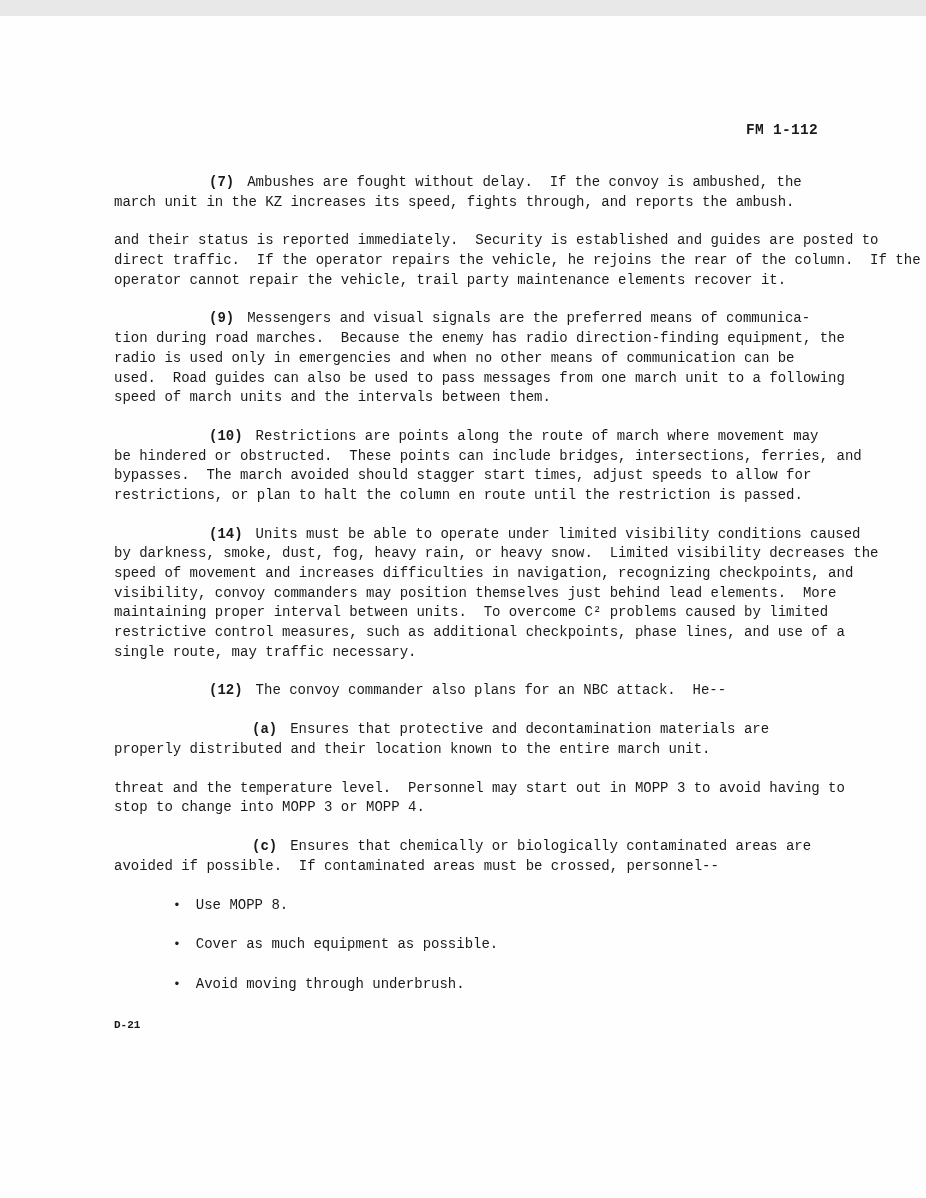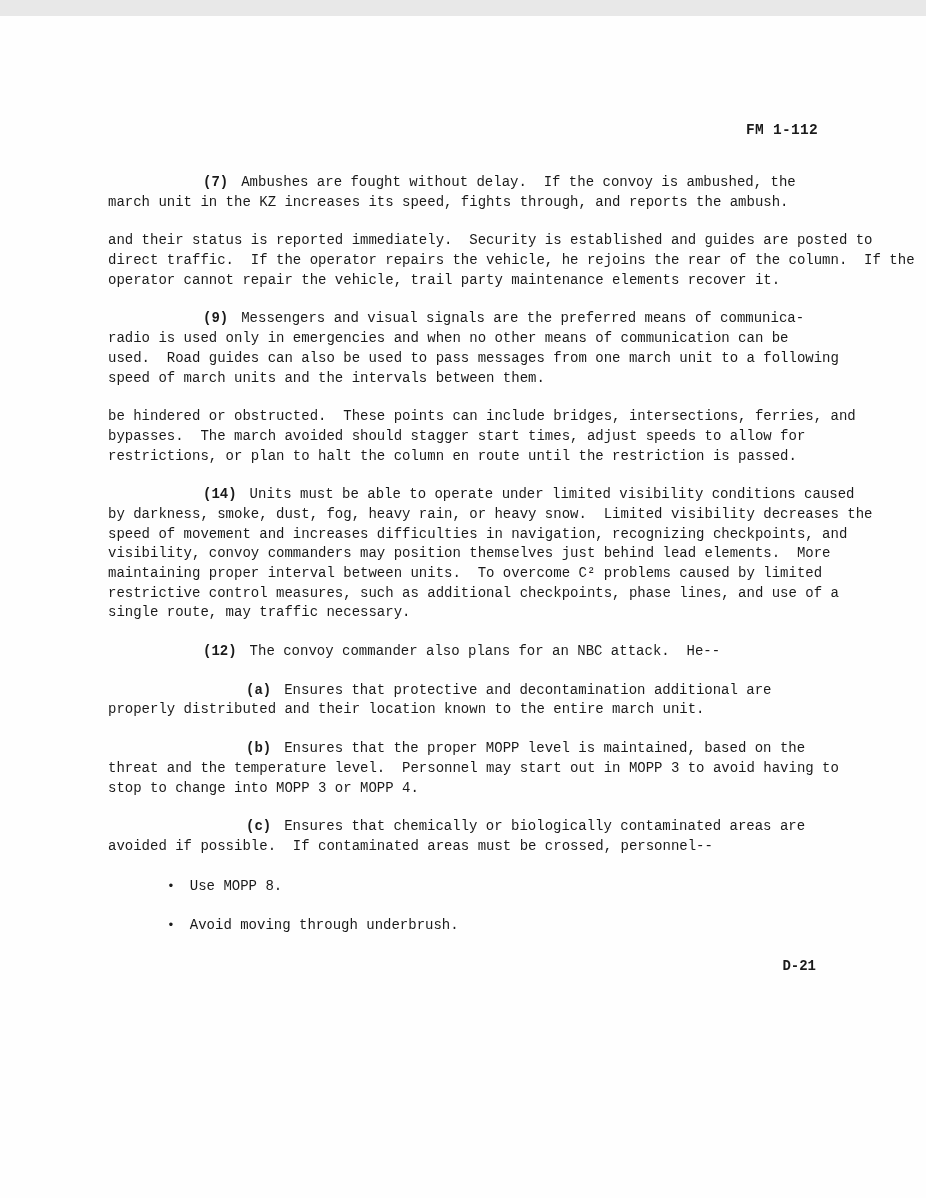--- a/index.html
+++ b/index.html
@@ -18,21 +18,21 @@
     position: absolute;
     top: 106px;
     right: 108px;
     font-weight: bold;
     font-size: 14.5px;
     letter-spacing: 0.3px;
   }
   .content {
     position: absolute;
     top: 157px;
-    left: 108px;
+    left: 114px;
     width: 708px;
   }
   .para { margin: 0; }
   .para + .para { margin-top: 19px; }
   .line {
     white-space: pre;
     line-height: 19.7px;
     height: 19.7px;
   }
   .first-num  { padding-left: 95px; }
@@ -42,23 +42,23 @@
   .bullet-row {
     white-space: pre;
     line-height: 19.7px;
     height: 19.7px;
     padding-left: 59px;
   }
   .bullet-row + .bullet-row { margin-top: 19.5px; }
   .dot { margin-right: 15px; font-size: 13px; }
   .page-footer {
     margin-top: 22px;
-    text-align: right;
+    text-align: left;
     font-weight: bold;
-    font-size: 14px;
+    font-size: 11px;
     line-height: 19.7px;
   }
 </style>
 </head>
 <body>
 
 <div class="page">
 
   <div class="doc-header">FM 1-112</div>
 
@@ -70,62 +70,64 @@
     </div>
 
     <div class="para">
       <div class="line">and their status is reported immediately.  Security is established and guides are posted to</div>
       <div class="line">direct traffic.  If the operator repairs the vehicle, he rejoins the rear of the column.  If the</div>
       <div class="line">operator cannot repair the vehicle, trail party maintenance elements recover it.</div>
     </div>
 
     <div class="para">
       <div class="line first-num"><b class="pnum">(9)</b><span>Messengers and visual signals are the preferred means of communica-</span></div>
+      <div class="line">tion during road marches.  Because the enemy has radio direction-finding equipment, the</div>
       <div class="line">radio is used only in emergencies and when no other means of communication can be</div>
       <div class="line">used.  Road guides can also be used to pass messages from one march unit to a following</div>
       <div class="line">speed of march units and the intervals between them.</div>
     </div>
 
     <div class="para">
+      <div class="line first-num"><b class="pnum">(10)</b><span>Restrictions are points along the route of march where movement may</span></div>
       <div class="line">be hindered or obstructed.  These points can include bridges, intersections, ferries, and</div>
       <div class="line">bypasses.  The march avoided should stagger start times, adjust speeds to allow for</div>
       <div class="line">restrictions, or plan to halt the column en route until the restriction is passed.</div>
     </div>
 
     <div class="para">
       <div class="line first-num"><b class="pnum">(14)</b><span>Units must be able to operate under limited visibility conditions caused</span></div>
       <div class="line">by darkness, smoke, dust, fog, heavy rain, or heavy snow.  Limited visibility decreases the</div>
       <div class="line">speed of movement and increases difficulties in navigation, recognizing checkpoints, and</div>
       <div class="line">visibility, convoy commanders may position themselves just behind lead elements.  More</div>
       <div class="line">maintaining proper interval between units.  To overcome C² problems caused by limited</div>
       <div class="line">restrictive control measures, such as additional checkpoints, phase lines, and use of a</div>
       <div class="line">single route, may traffic necessary.</div>
     </div>
 
     <div class="para">
       <div class="line first-num"><b class="pnum">(12)</b><span>The convoy commander also plans for an NBC attack.  He--</span></div>
     </div>
 
     <div class="para">
-      <div class="line first-sub"><b class="pnum">(a)</b><span>Ensures that protective and decontamination additional are</span></div>
+      <div class="line first-sub"><b class="pnum">(a)</b><span>Ensures that protective and decontamination materials are</span></div>
       <div class="line">properly distributed and their location known to the entire march unit.</div>
     </div>
 
     <div class="para">
-      <div class="line first-sub"><b class="pnum">(b)</b><span>Ensures that the proper MOPP level is maintained, based on the</span></div>
       <div class="line">threat and the temperature level.  Personnel may start out in MOPP 3 to avoid having to</div>
       <div class="line">stop to change into MOPP 3 or MOPP 4.</div>
     </div>
 
     <div class="para">
       <div class="line first-sub"><b class="pnum">(c)</b><span>Ensures that chemically or biologically contaminated areas are</span></div>
       <div class="line">avoided if possible.  If contaminated areas must be crossed, personnel--</div>
     </div>
 
     <div class="bullet-list">
       <div class="bullet-row"><span class="dot">•</span><span>Use MOPP 8.</span></div>
+      <div class="bullet-row"><span class="dot">•</span><span>Cover as much equipment as possible.</span></div>
       <div class="bullet-row"><span class="dot">•</span><span>Avoid moving through underbrush.</span></div>
     </div>
 
     <div class="page-footer">D-21</div>
 
   </div>
 </div>
 
 </body></html>

